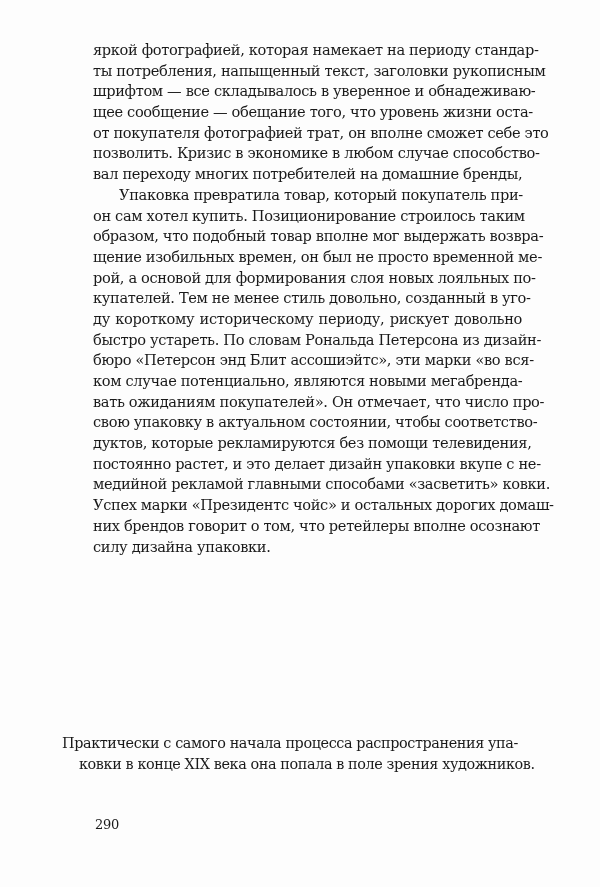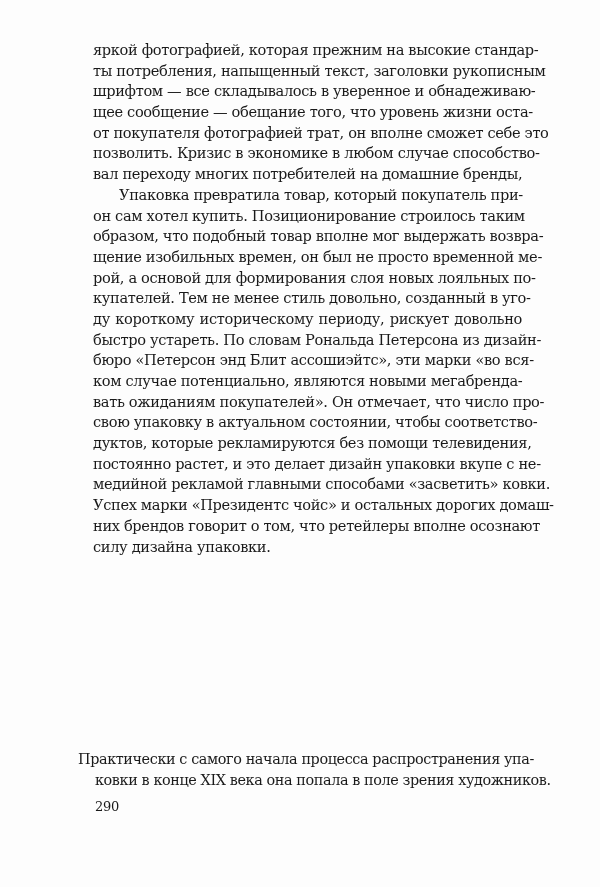--- a/index.html
+++ b/index.html
@@ -8,34 +8,34 @@
     font-family: "DejaVu Serif", "Liberation Serif", serif; color: #1a1a1a;
   }
   .body-text { position: absolute; left: 93px; top: 40px; width: 429px; }
   .line {
     display: block; height: 20.7px; line-height: 20.7px; font-size: 14.6px;
     text-align: justify; text-align-last: justify; white-space: nowrap;
     letter-spacing: -0.35px;
   }
   .line.indent { padding-left: 26px; }
   .line.last { text-align-last: left; }
-  .caption { position: absolute; left: 78px; top: 733px; width: 444px; margin-top: 16px; }
+  .caption { position: absolute; left: 62px; top: 733px; width: 444px; }
   .caption .line { font-size: 14.4px; letter-spacing: -0.4px; }
   .caption .line.hang { padding-left: 17px; }
   .page-number {
-    position: absolute; left: 95px; top: 798px; font-size: 13px; line-height: 18px;
+    position: absolute; left: 95px; top: 816px; font-size: 13px; line-height: 18px;
     letter-spacing: -0.3px;
   }
 </style>
 </head>
 <body>
 
 <div class="body-text">
   <div>
-    <span class="line">яркой фотографией, которая прежним на высокие стандар-</span>
+    <span class="line">яркой фотографией, которая намекает на периоду стандар-</span>
     <span class="line">ты потребления, напыщенный текст, заголовки рукописным</span>
     <span class="line">шрифтом — все складывалось в уверенное и обнадеживаю-</span>
     <span class="line">щее сообщение — обещание того, что уровень жизни оста-</span>
     <span class="line">от покупателя фотографией трат, он вполне сможет себе это</span>
     <span class="line">позволить. Кризис в экономике в любом случае способство-</span>
     <span class="line">вал переходу многих потребителей на домашние бренды,</span>
   </div>
   <div>
     <span class="line indent">Упаковка превратила товар, который покупатель при-</span>
     <span class="line">он сам хотел купить. Позиционирование строилось таким</span>

